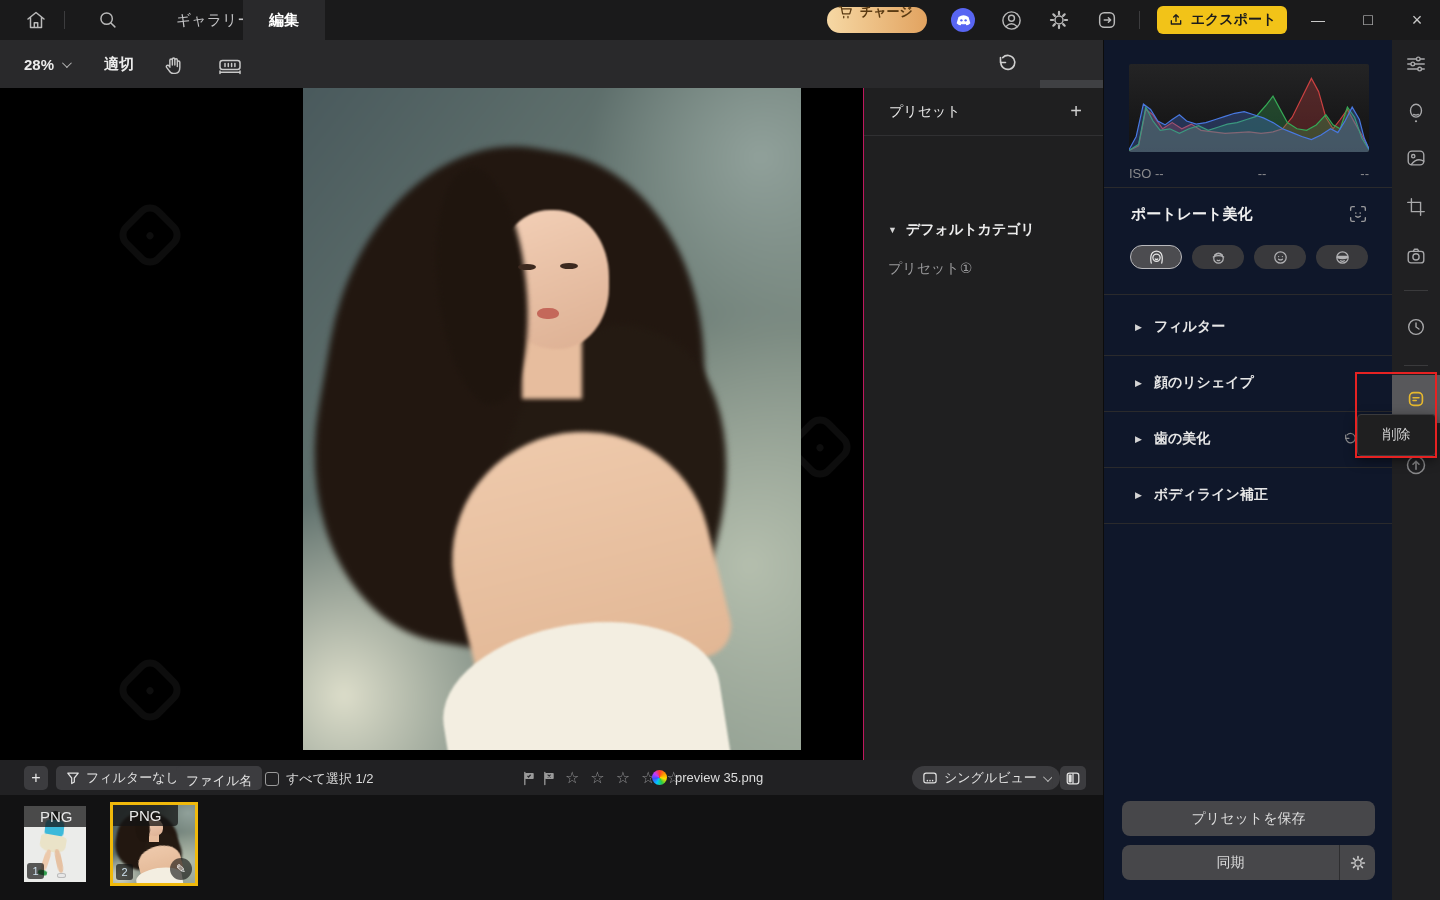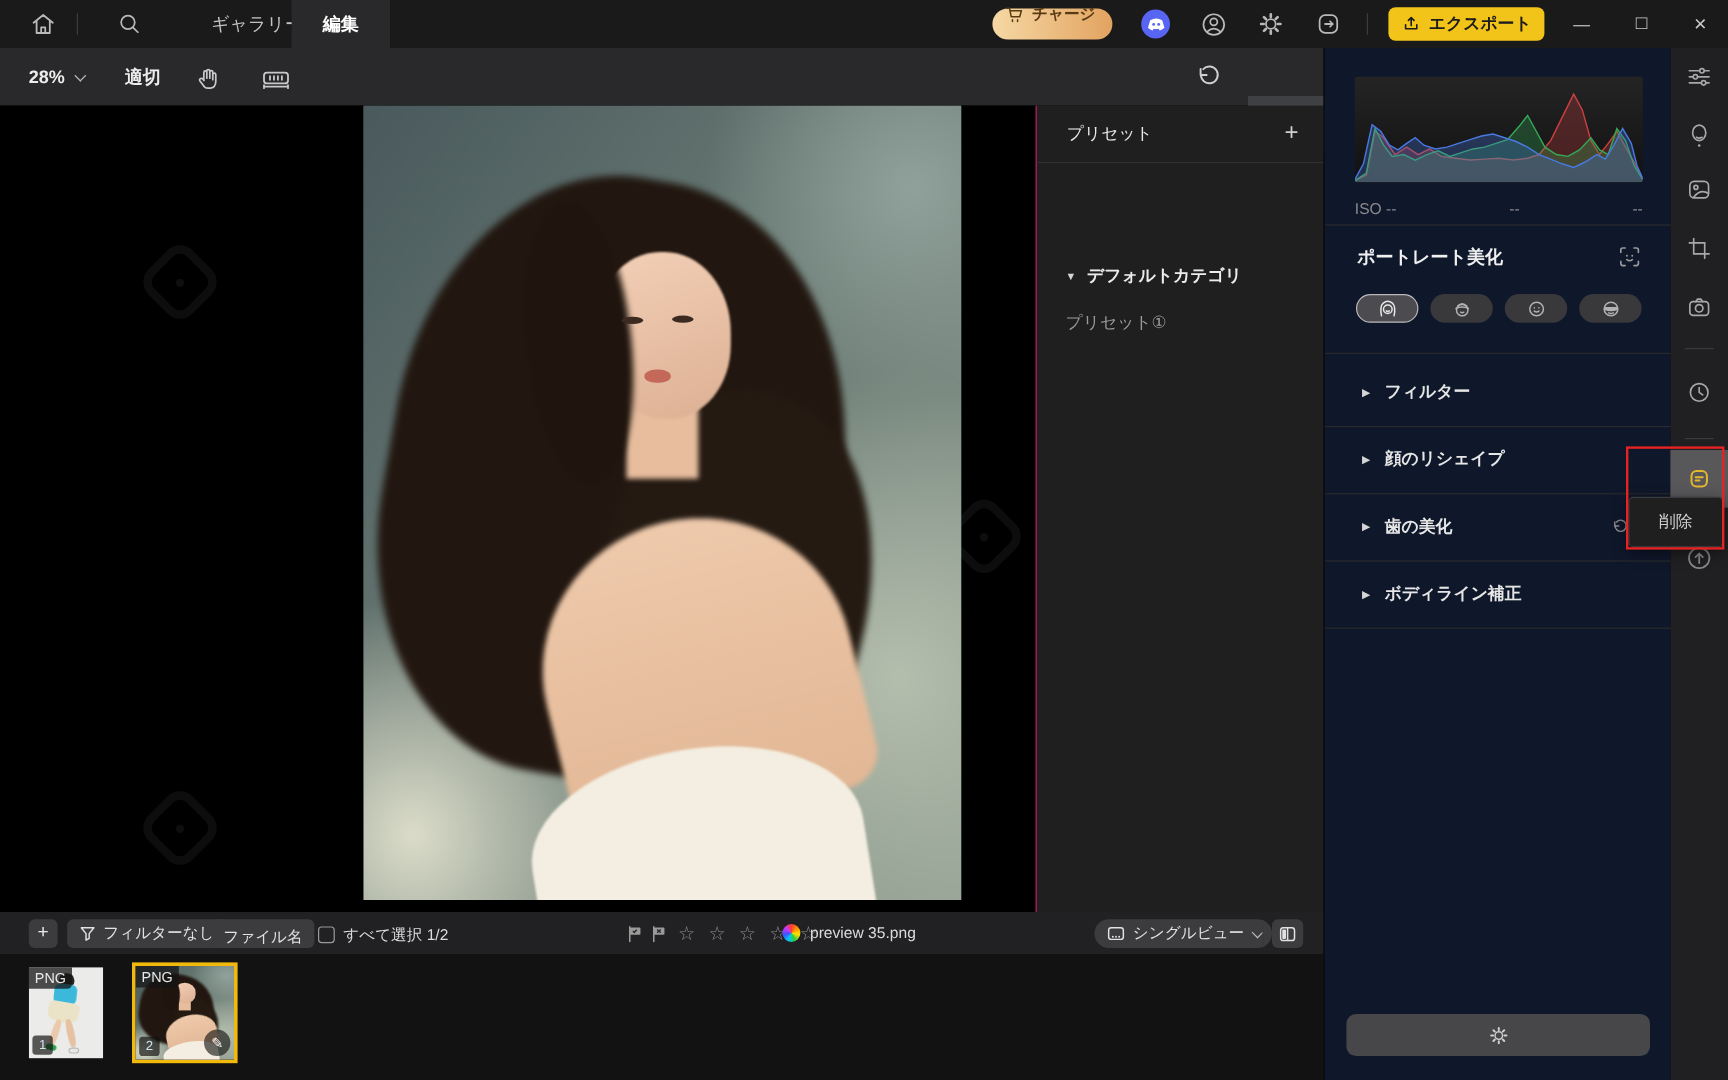--- a/index.html
+++ b/index.html
@@ -73,21 +73,21 @@
   .bb-check { width:14px; height:14px; border:1.5px solid #9a9a9a; border-radius:3px; }
   .bb-label { font-size:13px; color:#dcdcdc; display:flex; align-items:center; gap:7px; }
   .star { font-size:16px; color:#8f8f91; letter-spacing:4px; }
   .color-wheel { width:15px; height:15px; border-radius:50%; background:conic-gradient(#ff3b30,#ff9500,#ffe100,#2ecc40,#00c8ff,#3f51ff,#c339ff,#ff3b30); }
   .view-btn { border-radius:13px; }
   .bb-divider { width:1px; height:20px; background:#3b3b3d; top:8px; }
 
   
   .filmstrip { left:0; top:795px; width:1103px; height:105px; background:#121213; }
   .thumb { overflow:hidden; }
-  .thumb-badge { position:absolute; left:0; top:0; background:rgba(20,20,20,.75); color:#e8e8e8; font-size:12px; padding:2px 5px; border-radius:0 0 4px 0; }
+  .thumb-badge { position:absolute; left:0; top:0; background:rgba(20,20,20,.75); color:#e8e8e8; font-size:15px; padding:2px 16px; border-radius:0 0 4px 0; }
   .thumb-num { position:absolute; left:3px; bottom:3px; min-width:17px; height:16px; background:rgba(15,15,15,.68); color:#cfe2ef; font-size:11px; display:flex; align-items:center; justify-content:center; border-radius:3px; padding:0 3px; }
   .thumb-edit { position:absolute; right:3px; bottom:3px; width:22px; height:22px; border-radius:50%; background:rgba(10,10,10,.6); color:#fff; font-size:12px; display:flex; align-items:center; justify-content:center; }
   .thumb.selected { border:3px solid #f0b90b; }
   .t1 { position:absolute; inset:0; background:#ebecea; }
   .t1 .pa { filter:blur(.4px); }
   .t1-hair { left:40%; top:6%; width:22%; height:16%; background:#27241f; border-radius:50% 50% 45% 55%; }
   .t1-top { left:34%; top:19%; width:30%; height:22%; background:#3cb9da; border-radius:28%; transform:rotate(6deg); }
   .t1-skirt { left:26%; top:38%; width:42%; height:22%; background:#eae3c8; border-radius:20% 20% 40% 40%; transform:rotate(10deg); }
   .t1-leg1 { left:30%; top:57%; width:9%; height:30%; background:#ecc9ac; transform:rotate(18deg); border-radius:40%; }
   .t1-leg2 { left:52%; top:57%; width:9%; height:32%; background:#e6c1a2; transform:rotate(-12deg); border-radius:40%; }
@@ -447,21 +447,27 @@
         </svg>
     </div>
     <div class="abs rp-divider" style="top:427px;"></div>
 
     <div class="abs section-row" style="top:427px;">
       <span class="tri">▶</span>
       <span class="section-label">ボディライン補正</span>
     </div>
     <div class="abs rp-divider" style="top:483px;"></div>
 
+    <div class="abs save-preset-btn">
+        <span>プリセットを保存</span>
+      </div>
     <div class="abs sync-btn">
+      <div class="sync-main">
+          <span>同期</span>
+        </div>
       <div class="sync-gear">
         <svg width="18" height="18" viewBox="0 0 24 24" fill="none" stroke="#cfcfcf" stroke-width="1.6" stroke-linecap="round">
             <circle cx="12" cy="12" r="4.2"></circle>
             <g stroke-width="2.2">
               <path d="M12 3.5 v2.2 M12 18.3 v2.2 M3.5 12 h2.2 M18.3 12 h2.2 M6 6 l1.6 1.6 M16.4 16.4 l1.6 1.6 M18 6 l-1.6 1.6 M7.6 16.4 L6 18"></path>
             </g>
           </svg>
       </div>
     </div>
   </div>

